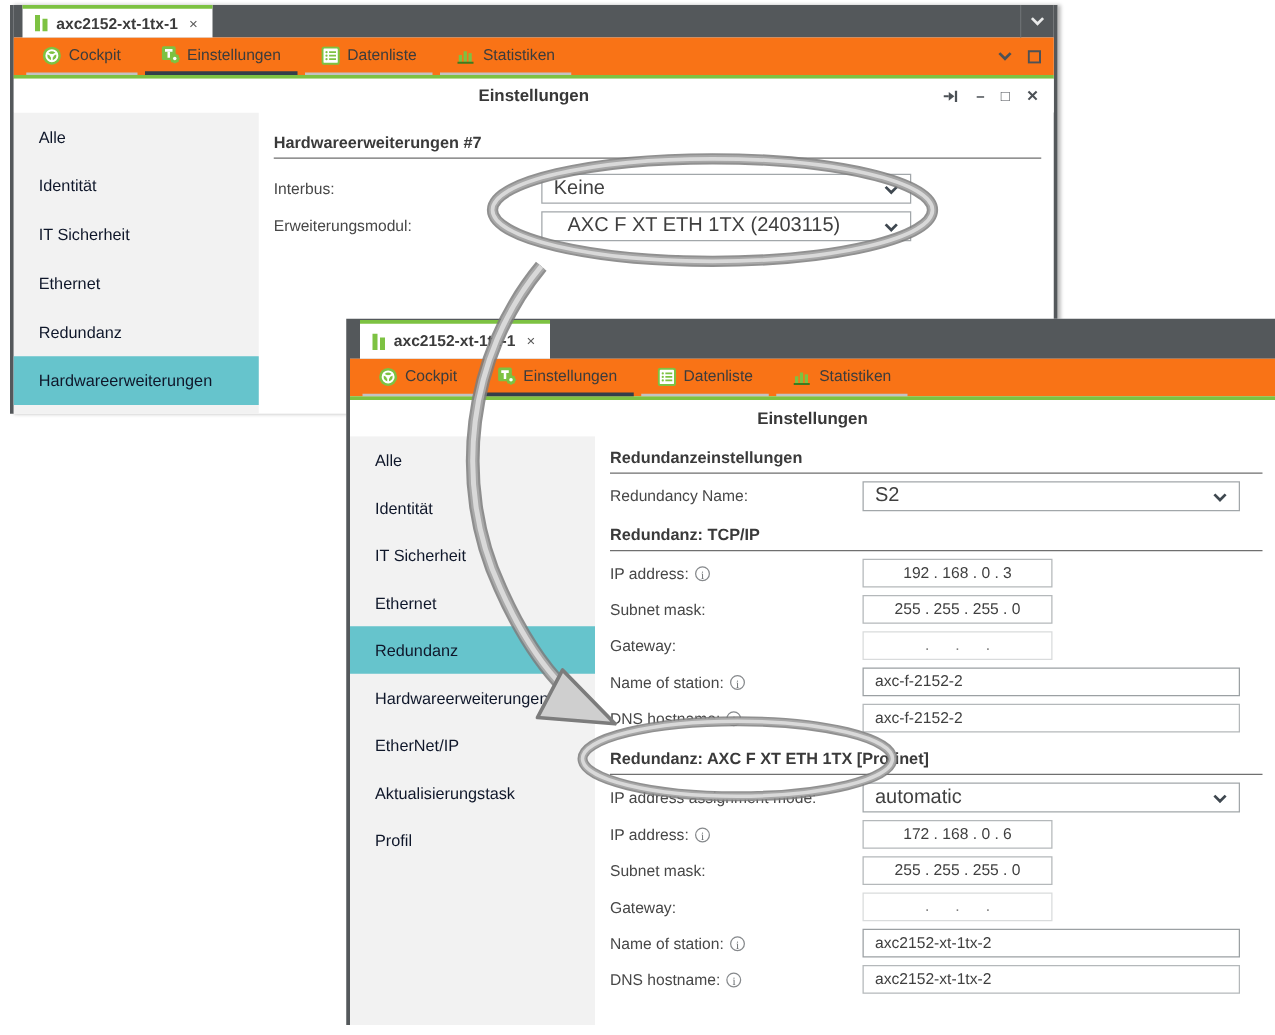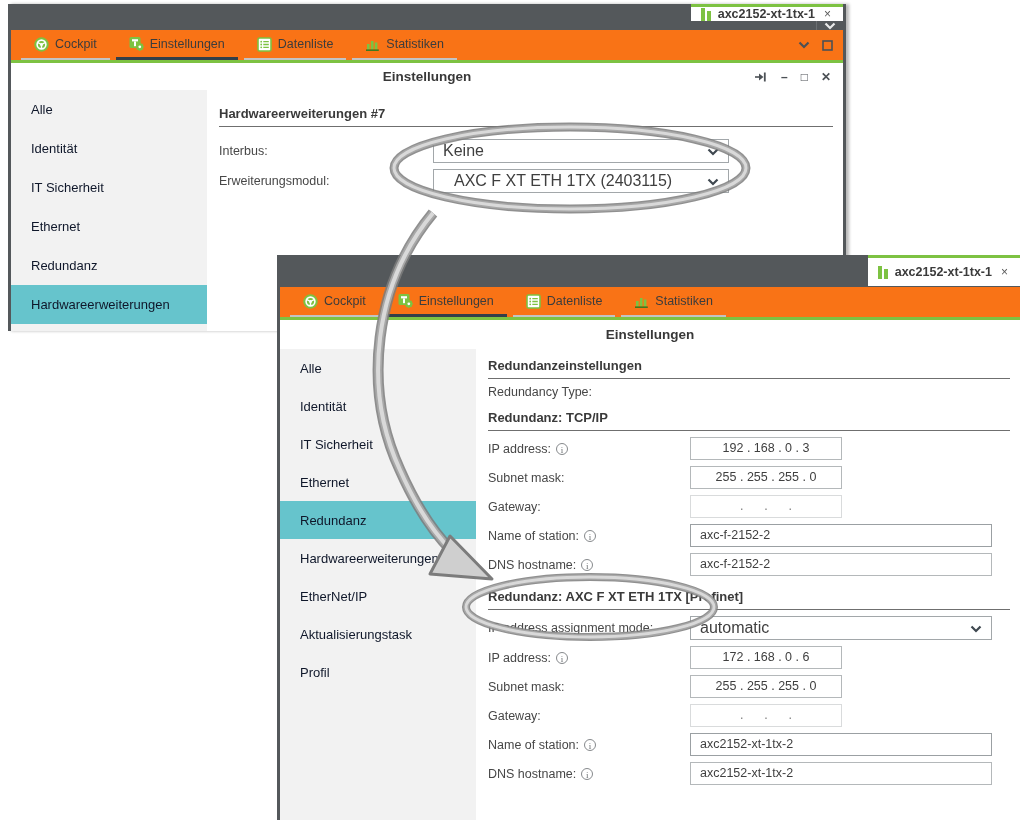--- a/index.html
+++ b/index.html
@@ -8,21 +8,21 @@
     font-family:"Liberation Sans", sans-serif;color:#3f3f3f;overflow:hidden;
     -webkit-font-smoothing:antialiased;
   }
   .window{position:absolute;background:#fff;box-sizing:border-box;}
   #win1{left:8px;top:4px;width:838px;height:327px;z-index:10;
         border-left:3px solid #54585b;border-right:3px solid #54585b;
         box-shadow:3px 0 3px rgba(0,0,0,.28);}
   #win2{left:277px;top:255px;width:743px;height:565px;z-index:20;
         border-left:3px solid #54585b;}
   
-  .tabstrip{background:#54585b;display:flex;align-items:flex-end;flex-direction:column;}
+  .tabstrip{background:#54585b;display:flex;align-items:flex-end;}
   #win1 .tabstrip{height:26px;}
   #win2 .tabstrip{height:32px;}
   .devtab{background:#ffffff;border-top:3px solid #7dc242;display:flex;align-items:center;
           gap:7px;padding:0 12px 0 10px;font-size:12.5px;font-weight:bold;color:#3b3b3b;}
   #win1 .devtab{height:23px;margin-left:7px;}
   #win2 .devtab{height:28px;margin-left:8px;}
   .devicon{display:flex;align-items:flex-end;gap:2px;height:13px;}
   .devicon i{display:block;width:4px;background:#7dc242;}
   .devicon i:nth-child(1){height:13px;}
   .devicon i:nth-child(2){height:10px;}
@@ -263,21 +263,27 @@
       <div class="side-item">Hardwareerweiterungen</div>
       <div class="side-item">EtherNet/IP</div>
       <div class="side-item">Aktualisierungstask</div>
       <div class="side-item">Profil</div>
     </div>
 
     <div class="main">
 
       <div class="sect-heading" style="margin-top:9px;">Redundanzeinstellungen</div>
       <div class="row">
-        <div class="row-label">Redundancy Type:</div>
+        <div class="row-label">Redundancy Name:</div>
+        <div class="selectbox w300">
+          <span>S2</span>
+          <svg class="chev" width="12" height="8">
+              <path d="M1.5 1.5 L6 6 L10.5 1.5" stroke="#3f4850" stroke-width="2.2" fill="none"></path>
+            </svg>
+        </div>
       </div>
 
       <div class="sect-heading" style="margin-top:11px;">Redundanz: TCP/IP</div>
       <div class="row">
         <div class="row-label">
           <span>IP address:</span>
           <span class="info-i">i</span>
         </div>
         <div class="ipbox">192 . 168 .  0  .  3</div>
       </div>

